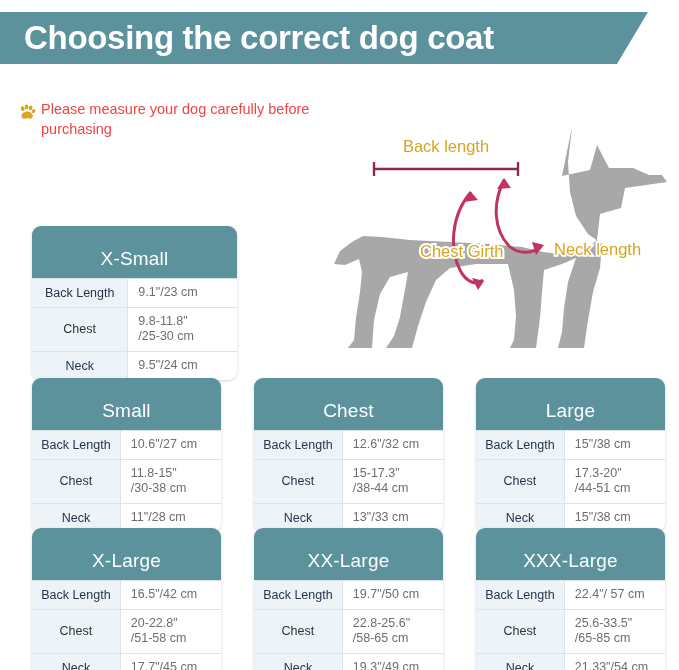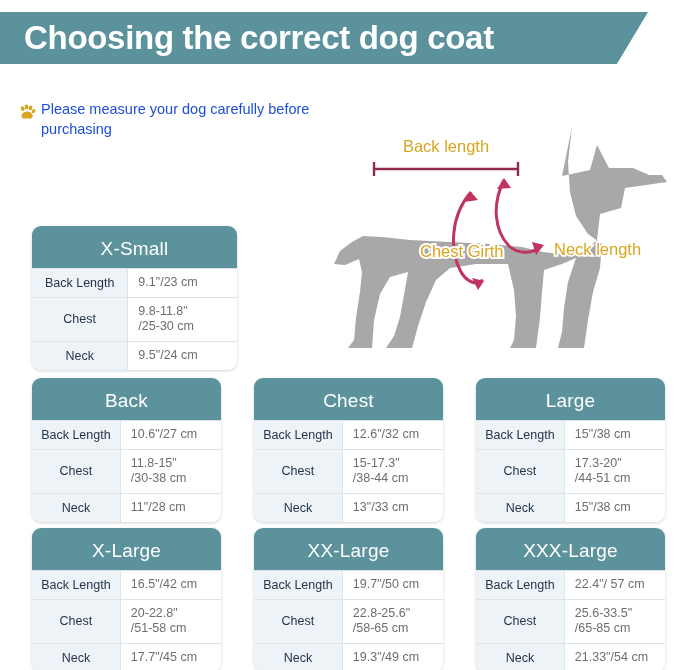--- a/index.html
+++ b/index.html
@@ -28,42 +28,42 @@
     padding-left: 24px;
     white-space: nowrap;
     font-family: "Liberation Sans", sans-serif;
   }
 
   
   .bullets { position: absolute; left: 18px; top: 100px; width: 320px; }
   .bullet { display: flex; align-items: flex-start; margin-bottom: 9px; }
   .paw { flex: 0 0 18px; width: 18px; height: 18px; margin-top: 3px; margin-right: 5px; }
   .bullet-text {
-    font-size: 14.5px; line-height: 1.35; color: #1d4ed8;
+    font-size: 14.5px; line-height: 1.35; color: #ef4444;
     font-family: "Liberation Sans", sans-serif;
   }
 
   
   .diagram { position: absolute; left: 300px; top: 112px; width: 379px; height: 248px; }
 
   
   .sz {
     position: absolute;
     border-radius: 9px;
     overflow: hidden;
     background: #ffffff;
     box-shadow: 0 1px 3px rgba(90,110,125,0.30);
   }
   .sz-head {
     background: #5b929c;
     color: #ffffff;
     font-size: 19px;
     font-weight: normal;
     text-align: center;
-    padding: 12px 0 8px;
+    padding: 22px 0 8px;
     letter-spacing: 0.2px;
     font-family: "Liberation Sans", sans-serif;
   }
   .sz-row { display: flex; align-items: stretch; border-top: 1px solid #dbe4ea; }
   .sz-row:first-of-type { border-top: none; }
   .sz-lab {
     flex: 0 0 47%;
     background: #eef3f7;
     color: #24364a;
     font-size: 12.5px;
@@ -164,21 +164,21 @@
       <div class="sz-val">9.8-11.8"
 /25-30 cm</div>
     </div>
     <div class="sz-row">
       <div class="sz-lab">Neck</div>
       <div class="sz-val">9.5"/24 cm</div>
     </div>
   </div>
 
   <div class="sz" style="left:32px; top:378px; width:189px;">
-    <div class="sz-head">Back</div>
+    <div class="sz-head">Small</div>
     <div class="sz-row">
       <div class="sz-lab">Back Length</div>
       <div class="sz-val">10.6"/27 cm</div>
     </div>
     <div class="sz-row r-tall">
       <div class="sz-lab">Chest</div>
       <div class="sz-val">11.8-15"
 /30-38 cm</div>
     </div>
     <div class="sz-row">

